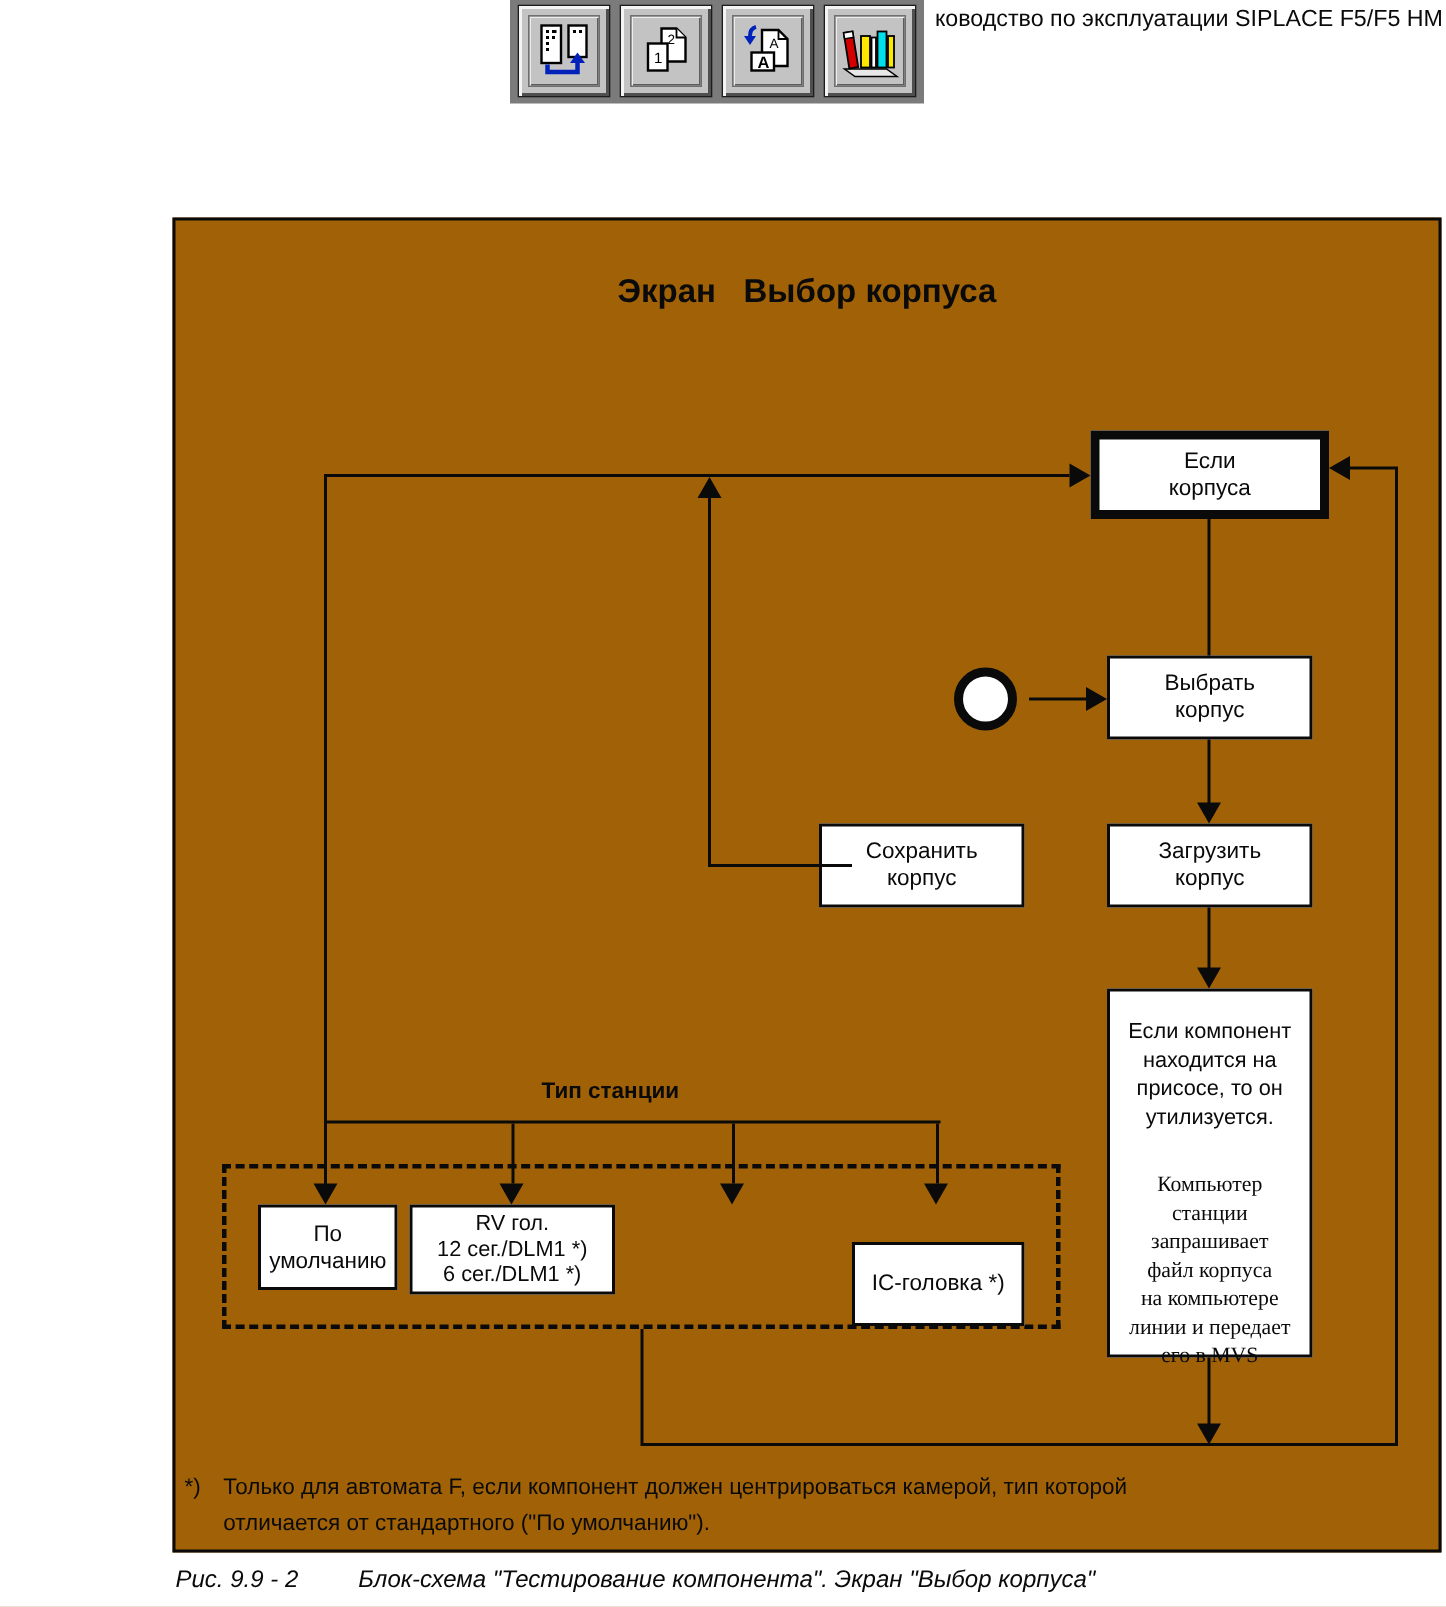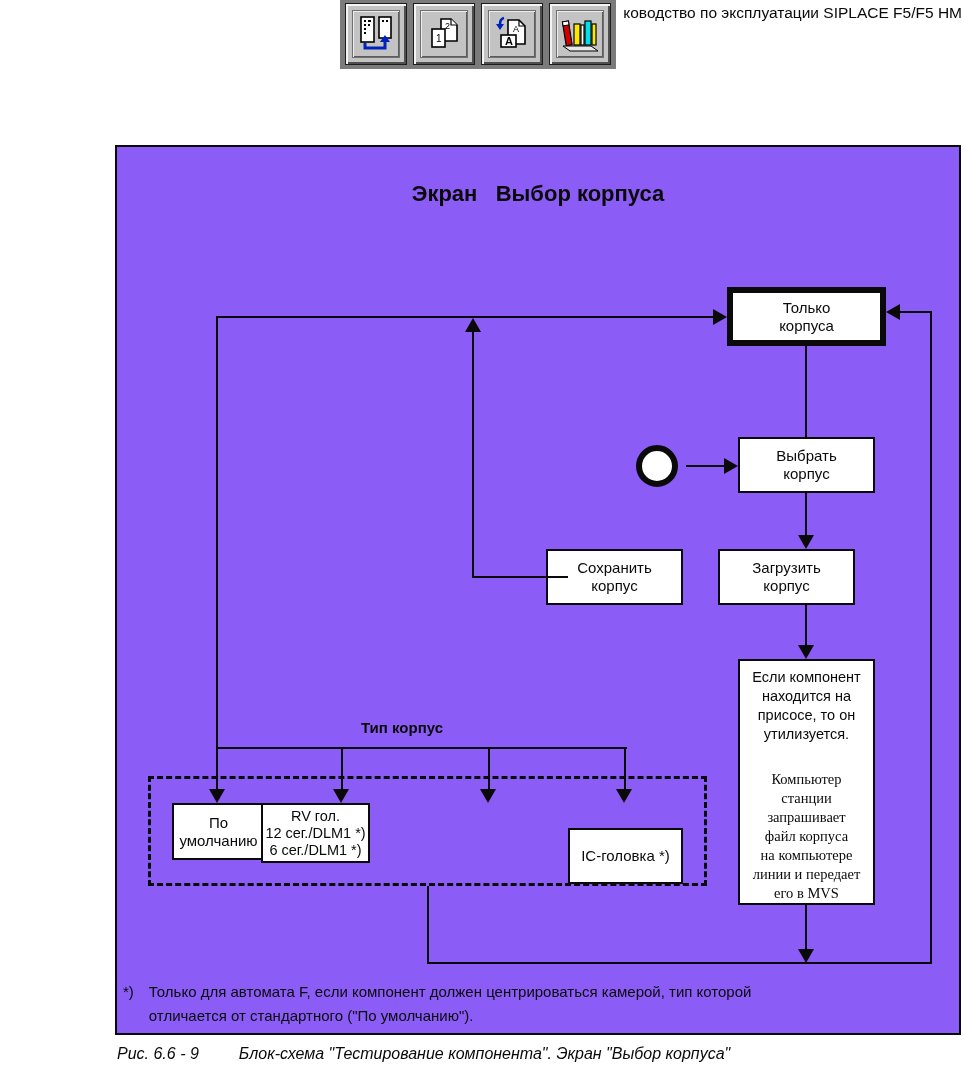--- a/index.html
+++ b/index.html
@@ -16,21 +16,21 @@
            padding:3px 5px;box-sizing:border-box;}
   .tb{width:62px;height:62px;background:#c3c3c3;border:1px solid #1c1c1c;box-sizing:border-box;
       box-shadow:inset 2px 2px 0 #f4f4f4, inset -2px -2px 0 #4f4f4f;
       display:flex;align-items:center;justify-content:center;cursor:pointer;}
   .tb-in{width:48px;height:48px;background:#c3c3c3;border:1px solid #6f6f6f;box-sizing:border-box;
          box-shadow:inset 1px 1px 0 #ededed, inset -1px -1px 0 #5c5c5c;
          display:flex;align-items:center;justify-content:center;}
 
   
   .figure{position:absolute;left:115px;top:145px;width:846px;height:890px;
-          border:2px solid #0a0a0a;box-sizing:border-box;background:#8b5cf6;}
+          border:2px solid #0a0a0a;box-sizing:border-box;background:#a16207;}
   .fig-title{position:absolute;left:0;top:34px;width:100%;text-align:center;
              font-size:22px;font-weight:bold;white-space:pre;}
 
   .fbox{position:absolute;border:2px solid #0a0a0a;background:#fff;box-sizing:border-box;
         display:flex;align-items:center;justify-content:center;text-align:center;
         font-size:15px;line-height:18px;white-space:pre-line;}
   .thick{border-width:6px;}
   .small{font-size:14.5px;line-height:17px;}
   .dashedbox{position:absolute;border:3px dashed #0a0a0a;box-sizing:border-box;background:transparent;}
   .circle{position:absolute;width:42px;height:42px;border:6px solid #0a0a0a;border-radius:50%;
@@ -38,21 +38,21 @@
   .cam-label{position:absolute;font-size:15px;font-weight:bold;}
 
   .hline,.vline{position:absolute;background:#0a0a0a;}
   .arr{position:absolute;width:0;height:0;}
   .arr.r{border-top:8px solid transparent;border-bottom:8px solid transparent;border-left:14px solid #0a0a0a;}
   .arr.l{border-top:8px solid transparent;border-bottom:8px solid transparent;border-right:14px solid #0a0a0a;}
   .arr.d{border-left:8px solid transparent;border-right:8px solid transparent;border-top:14px solid #0a0a0a;}
   .arr.u{border-left:8px solid transparent;border-right:8px solid transparent;border-bottom:14px solid #0a0a0a;}
 
   .infobox{position:absolute;border:2px solid #0a0a0a;box-sizing:border-box;background:#fff;
-           display:flex;flex-direction:column;align-items:center;padding-top:7px;
+           display:flex;flex-direction:column;align-items:center;padding-top:18px;
            font-size:14.5px;line-height:19px;text-align:center;}
   .infobox .para{white-space:pre-line;}
   .infobox .para + .para{margin-top:26px;font-family:Liberation Serif, serif;}
 
   .footnote{position:absolute;left:6px;top:833px;display:flex;gap:15px;
             font-size:15px;line-height:24px;}
   .footnote .fn-text{white-space:pre-line;}
 
   .caption{position:absolute;left:117px;top:1044px;display:flex;gap:40px;
            font-size:16px;font-style:italic;line-height:20px;}
@@ -125,50 +125,50 @@
           <rect x="32" y="10" width="4" height="21" fill="#ffe800" stroke="#000" stroke-width="1.2"></rect>
         </svg>
       </div>
     </div>
   </div>
 
   <div class="figure">
 
     <div class="fig-title">Экран   Выбор корпуса</div>
 
-    <div class="fbox thick" style="left:610px;top:140px;width:159px;height:59px;">Только
+    <div class="fbox thick" style="left:610px;top:140px;width:159px;height:59px;">Если
 корпуса</div>
     <div class="fbox" style="left:621px;top:290px;width:137px;height:56px;">Выбрать
 корпус</div>
     <div class="fbox" style="left:429px;top:402px;width:137px;height:56px;">Сохранить
 корпус</div>
-    <div class="fbox" style="left:601px;top:402px;width:137px;height:56px;">Загрузить
+    <div class="fbox" style="left:621px;top:402px;width:137px;height:56px;">Загрузить
 корпус</div>
 
     <div class="infobox" style="left:621px;top:512px;width:137px;height:246px;">
       <div class="para">Если компонент
 находится на
 присосе, то он
 утилизуется.</div>
       <div class="para">Компьютер
 станции
 запрашивает
 файл корпуса
 на компьютере
 линии и передает
 его в MVS</div>
     </div>
 
     <div class="circle" style="left:519px;top:298px;"></div>
 
-    <div class="cam-label" style="left:244px;top:572px;">Тип корпус</div>
+    <div class="cam-label" style="left:244px;top:572px;">Тип станции</div>
     <div class="dashedbox" style="left:31px;top:629px;width:559px;height:110px;"></div>
     <div class="fbox" style="left:55px;top:656px;width:93px;height:57px;">По
 умолчанию</div>
-    <div class="fbox small" style="left:144px;top:656px;width:109px;height:60px;">RV гол.
+    <div class="fbox small" style="left:156px;top:656px;width:137px;height:60px;">RV гол.
 12 сег./DLM1 *)
 6 сег./DLM1 *)</div>
     <div class="fbox" style="left:451px;top:681px;width:115px;height:56px;">IC-головка *)</div>
 
     <div class="hline" style="left:100px;top:169px;width:496px;height:2px;"></div>
     <div class="arr r" style="left:596px;top:162px;"></div>
 
     <div class="vline" style="left:99px;top:169px;width:2px;height:475px;"></div>
     <div class="arr d" style="left:92px;top:642px;"></div>
 
@@ -202,17 +202,17 @@
     <div class="arr d" style="left:499px;top:642px;"></div>
 
     <div class="footnote">
       <div>*)</div>
       <div class="fn-text">Только для автомата F, если компонент должен центрироваться камерой, тип которой
 отличается от стандартного ("По умолчанию").</div>
     </div>
   </div>
 
   <div class="caption">
-    <div>Рис. 6.6 - 9</div>
+    <div>Рис. 9.9 - 2</div>
     <div>Блок-схема "Тестирование компонента". Экран "Выбор корпуса"</div>
   </div>
 
 </div>
 
 </body></html>

